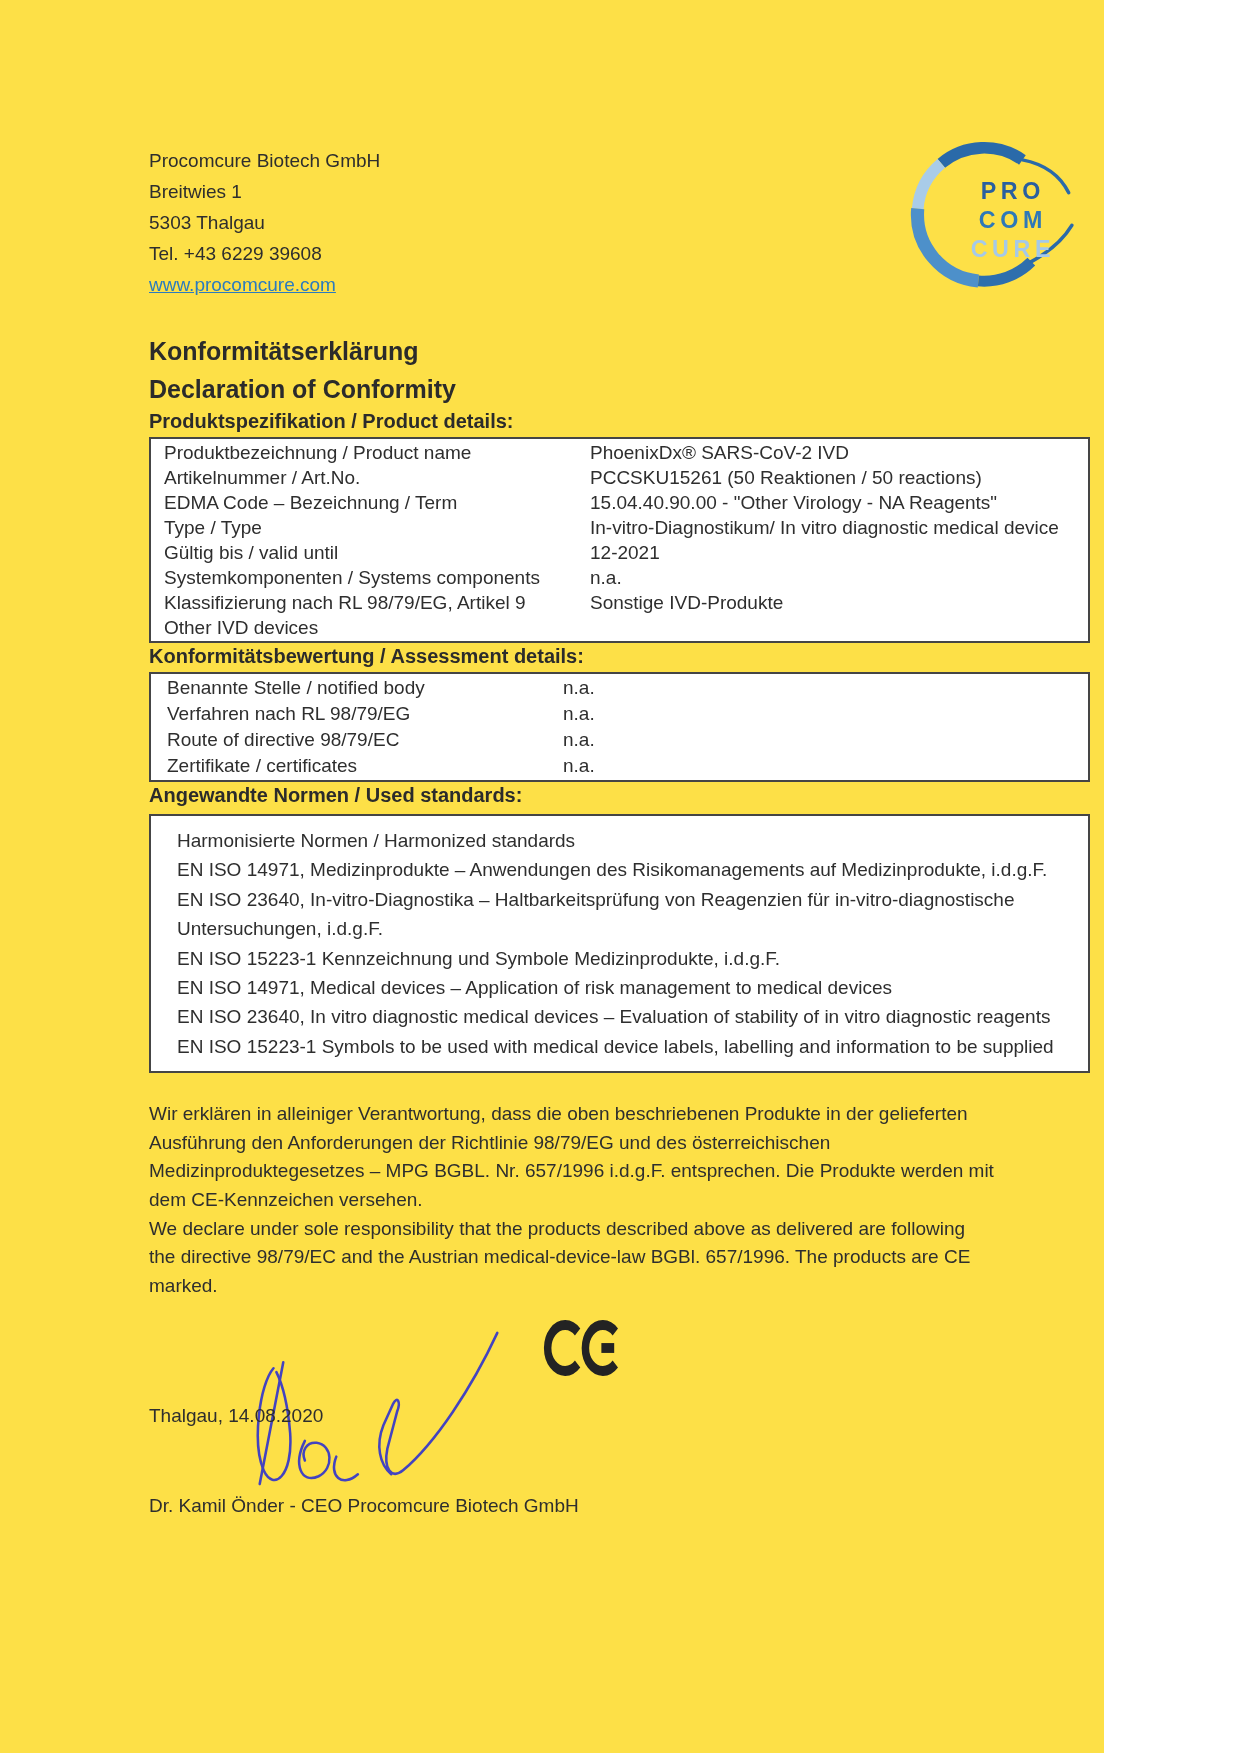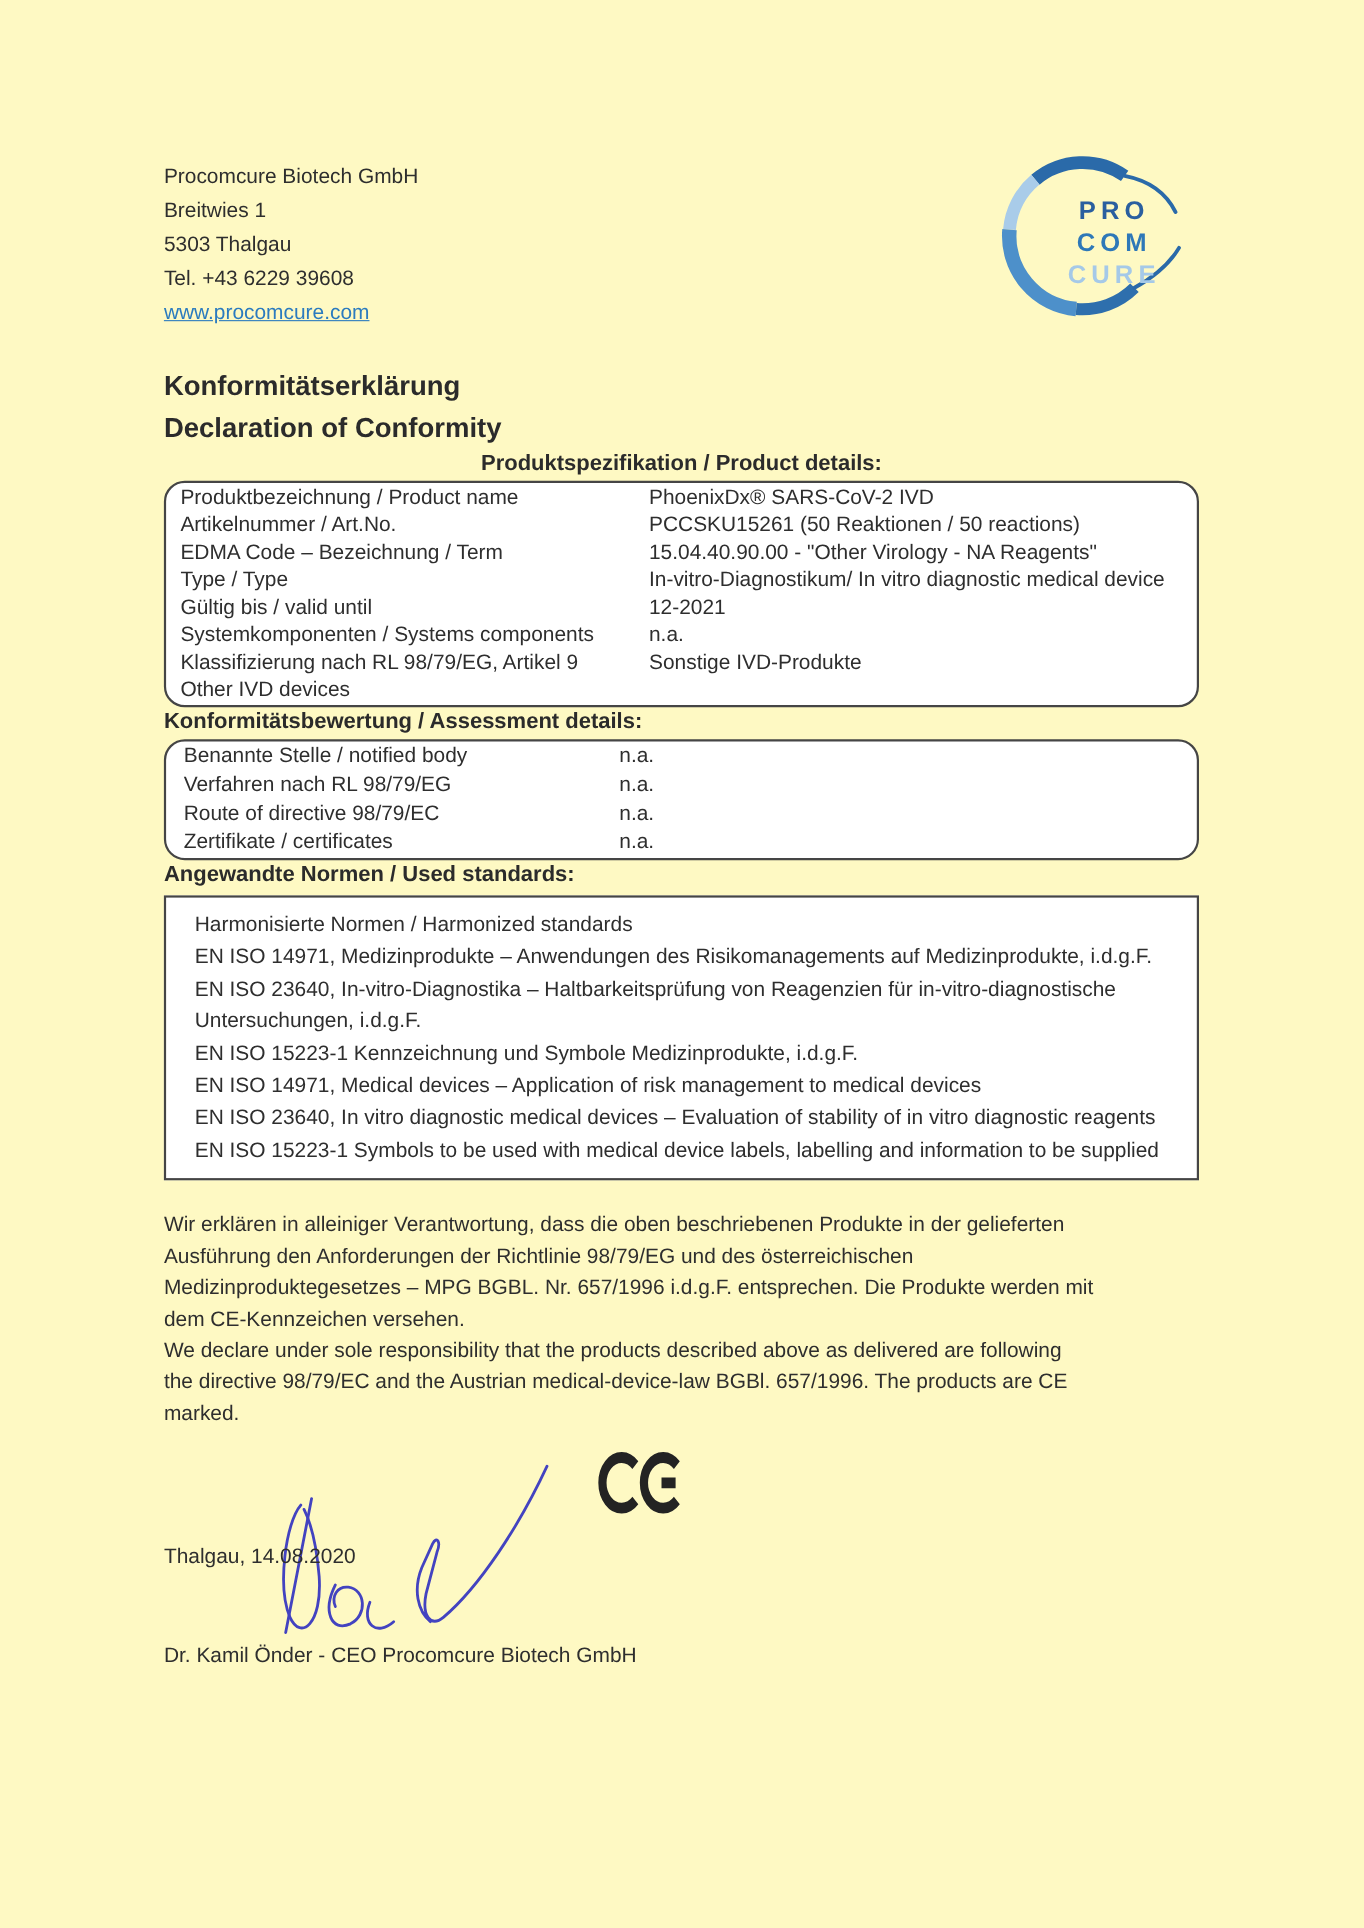--- a/index.html
+++ b/index.html
@@ -2,45 +2,45 @@
 <html><head>
 <meta charset="utf-8">
 <style>
   html,body{margin:0;padding:0;background:#ffffff;}
   body{
     width:1240px;height:1753px;position:relative;overflow:hidden;
     font-family:"Liberation Sans", sans-serif;
     color:#2e2e2e;
     -webkit-font-smoothing:antialiased;
   }
-  .page{position:relative;width:1240px;height:1753px;box-sizing:border-box;
-        padding:145px 150px 0 149px;background:#fef9c3;}
+  .page{position:relative;width:1104px;height:1753px;box-sizing:border-box;
+        padding:145px 150px 0 149px;background:#fde047;}
 
   
   .letterhead{position:relative;}
   .addr-line{font-size:19px;line-height:31px;white-space:nowrap;}
   .website{display:inline-block;font-size:19px;line-height:31px;color:#2b7bbf;
            text-decoration:underline;cursor:pointer;}
   .logo{position:absolute;left:746px;top:-13px;width:190px;height:158px;}
   .logo svg{width:100%;height:100%;}
   .logo text{font-family:"Liberation Sans",sans-serif;font-weight:600;letter-spacing:6px;font-size:30px;}
 
   
   .title-block{margin-top:32px;text-align:left;}
   .title-block h1{margin:0;font-size:25px;line-height:38px;font-weight:700;color:#2b2b2b;}
 
   
   h2.section-heading{margin:0;font-size:20px;line-height:26px;font-weight:700;color:#2b2b2b;}
-  .mt-product{margin-top:30px;text-align:center;}
+  .mt-product{margin-top:30px;}
   .mt-assessment{margin-top:33px;}
   .mt-standards{margin-top:30px;}
 
   
   .box{border:2px solid #454545;box-sizing:border-box;width:941px;background:#fff;}
-  .table{margin-top:3px;padding:1px 0;border-radius:19px;}
+  .table{margin-top:3px;padding:1px 0;}
   .trow{display:flex;padding-left:13px;font-size:19px;}
   .product-table .trow{line-height:25px;}
   .assessment-table{margin-top:3px;}
   .assessment-table .trow{line-height:26px;padding-left:16px;}
   .product-table .tlabel{flex:0 0 426px;}
   .assessment-table .tlabel{flex:0 0 396px;}
   .tvalue{flex:1 1 auto;padding-right:8px;}
 
   .standards-box{margin-top:6px;padding:10px 14px 10px 26px;}
   .std-line{font-size:19px;line-height:29.4px;white-space:nowrap;}

